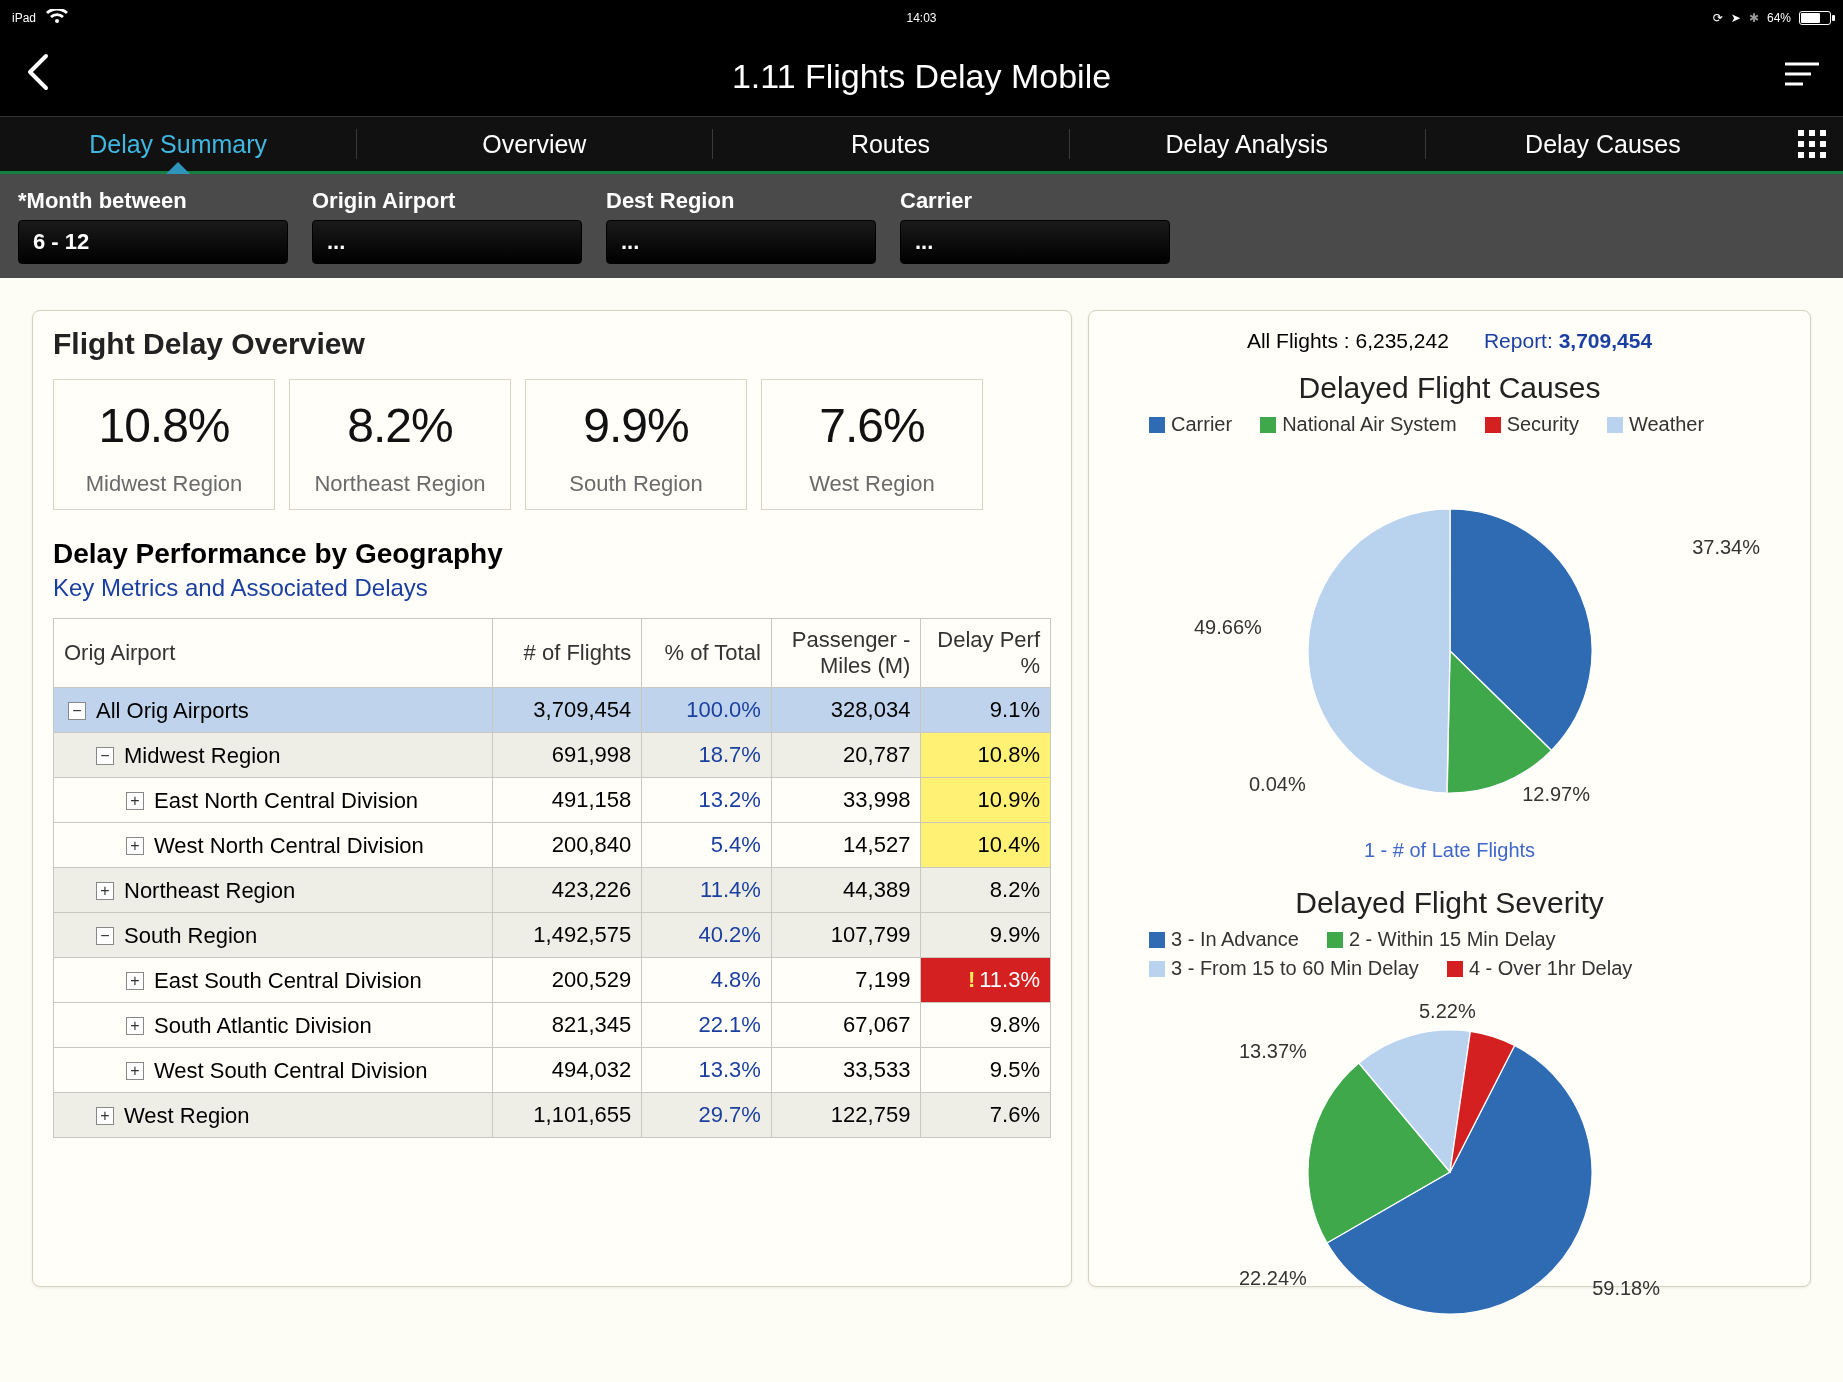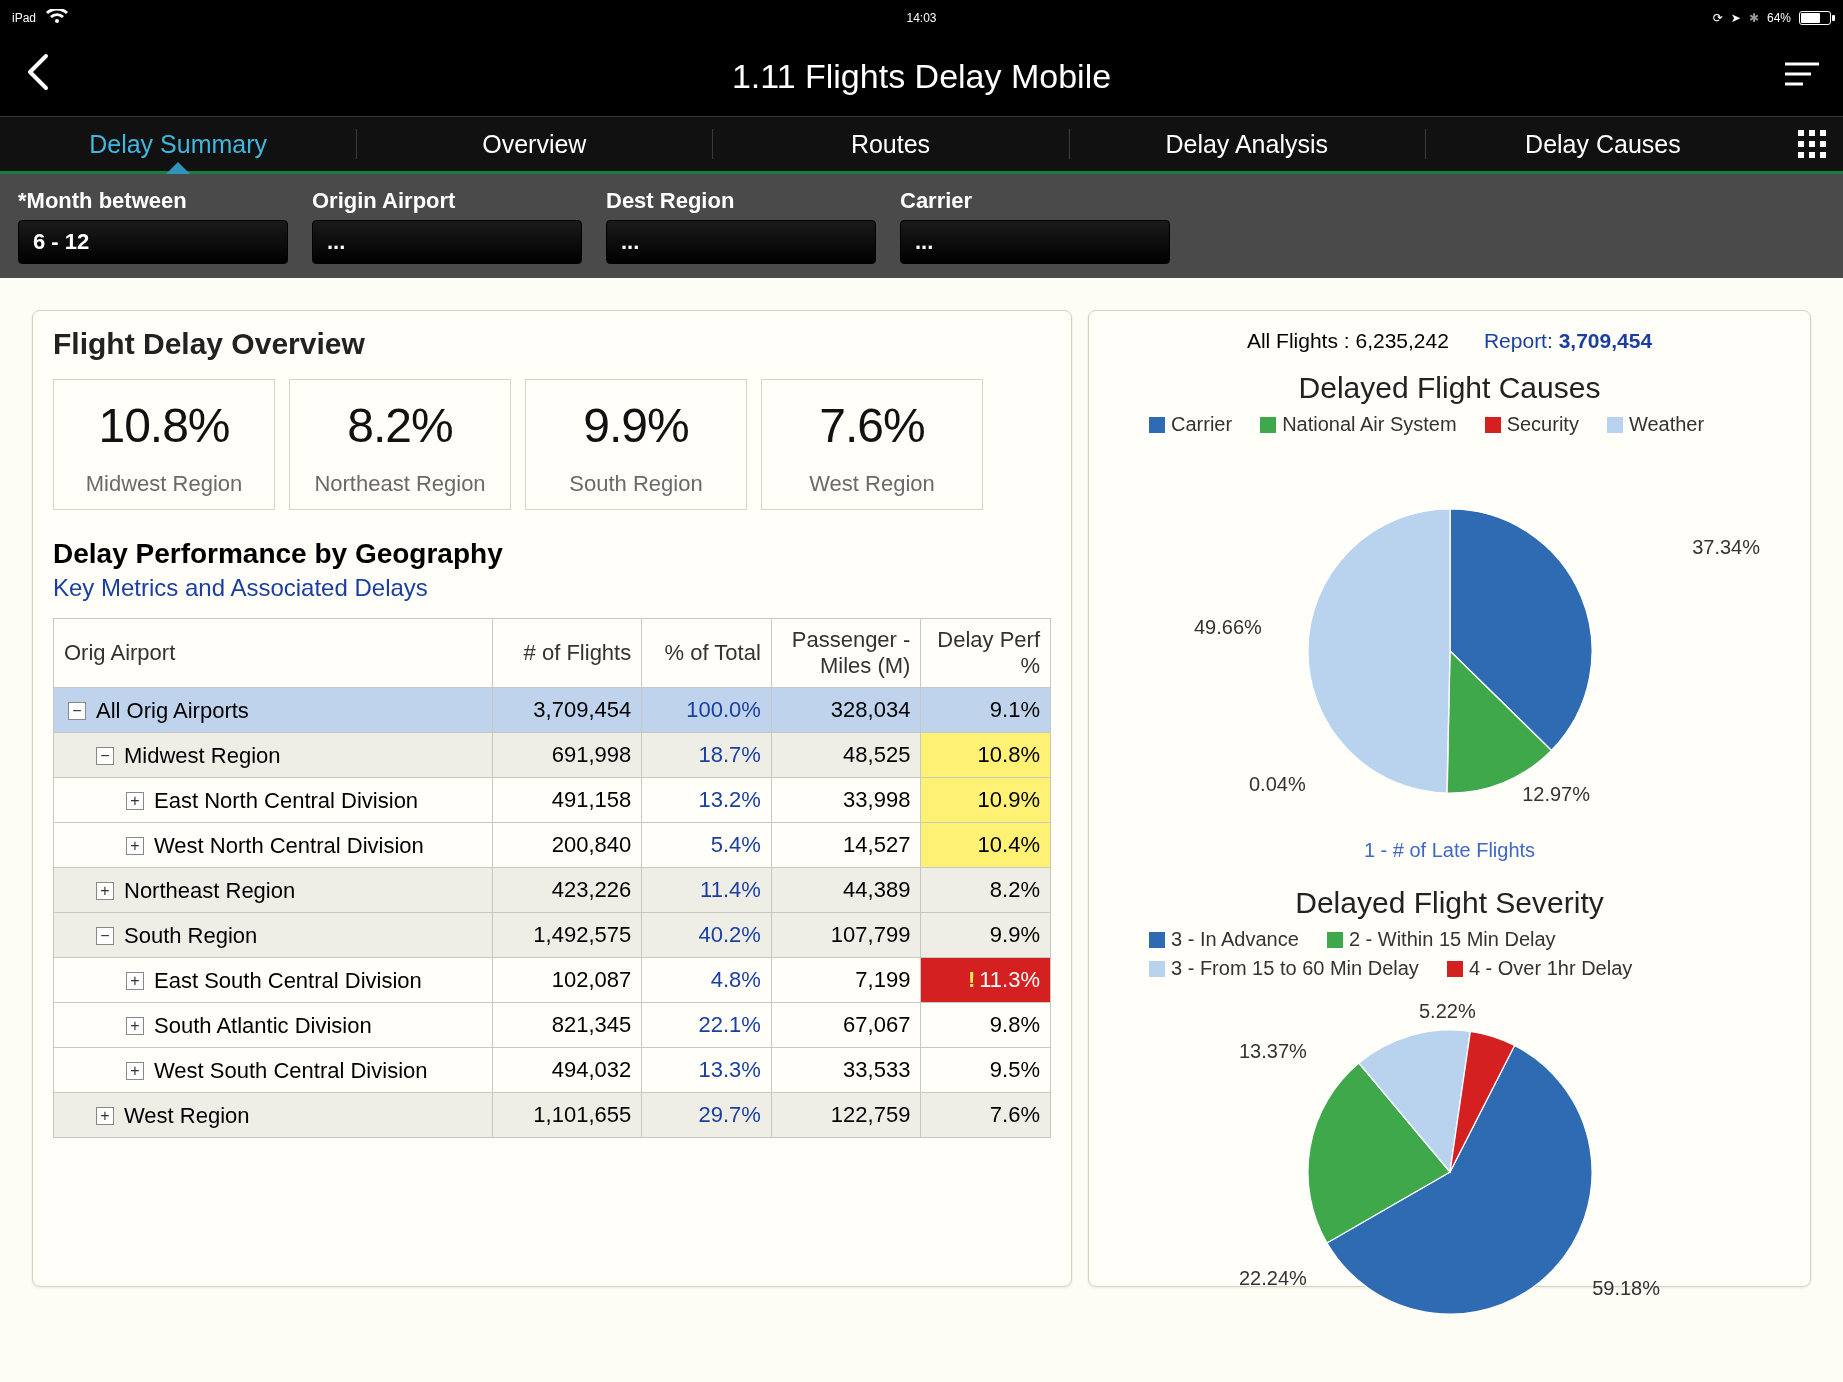--- a/index.html
+++ b/index.html
@@ -222,21 +222,21 @@
             <td class="num ">328,034</td>
             <td class="num ">9.1%</td>
           </tr>
           <tr class="lvl1">
             <td class="name"><span class="tree indent1">
                 <span class="expander">−</span>
                 <span>Midwest Region</span>
               </span></td>
             <td class="num ">691,998</td>
             <td class="num pct-link">18.7%</td>
-            <td class="num ">48,525</td>
+            <td class="num ">20,787</td>
             <td class="num hl-yellow">10.8%</td>
           </tr>
           <tr class="lvl2">
             <td class="name"><span class="tree indent2">
                 <span class="expander">+</span>
                 <span>East North Central Division</span>
               </span></td>
             <td class="num ">491,158</td>
             <td class="num pct-link">13.2%</td>
             <td class="num ">33,998</td>
@@ -270,21 +270,21 @@
             <td class="num ">1,492,575</td>
             <td class="num pct-link">40.2%</td>
             <td class="num ">107,799</td>
             <td class="num ">9.9%</td>
           </tr>
           <tr class="lvl2">
             <td class="name"><span class="tree indent2">
                 <span class="expander">+</span>
                 <span>East South Central Division</span>
               </span></td>
-            <td class="num ">102,087</td>
+            <td class="num ">200,529</td>
             <td class="num pct-link">4.8%</td>
             <td class="num ">7,199</td>
             <td class="num hl-red"><span class="warn-icon">!</span>11.3%</td>
           </tr>
           <tr class="lvl2">
             <td class="name"><span class="tree indent2">
                 <span class="expander">+</span>
                 <span>South Atlantic Division</span>
               </span></td>
             <td class="num ">821,345</td>

